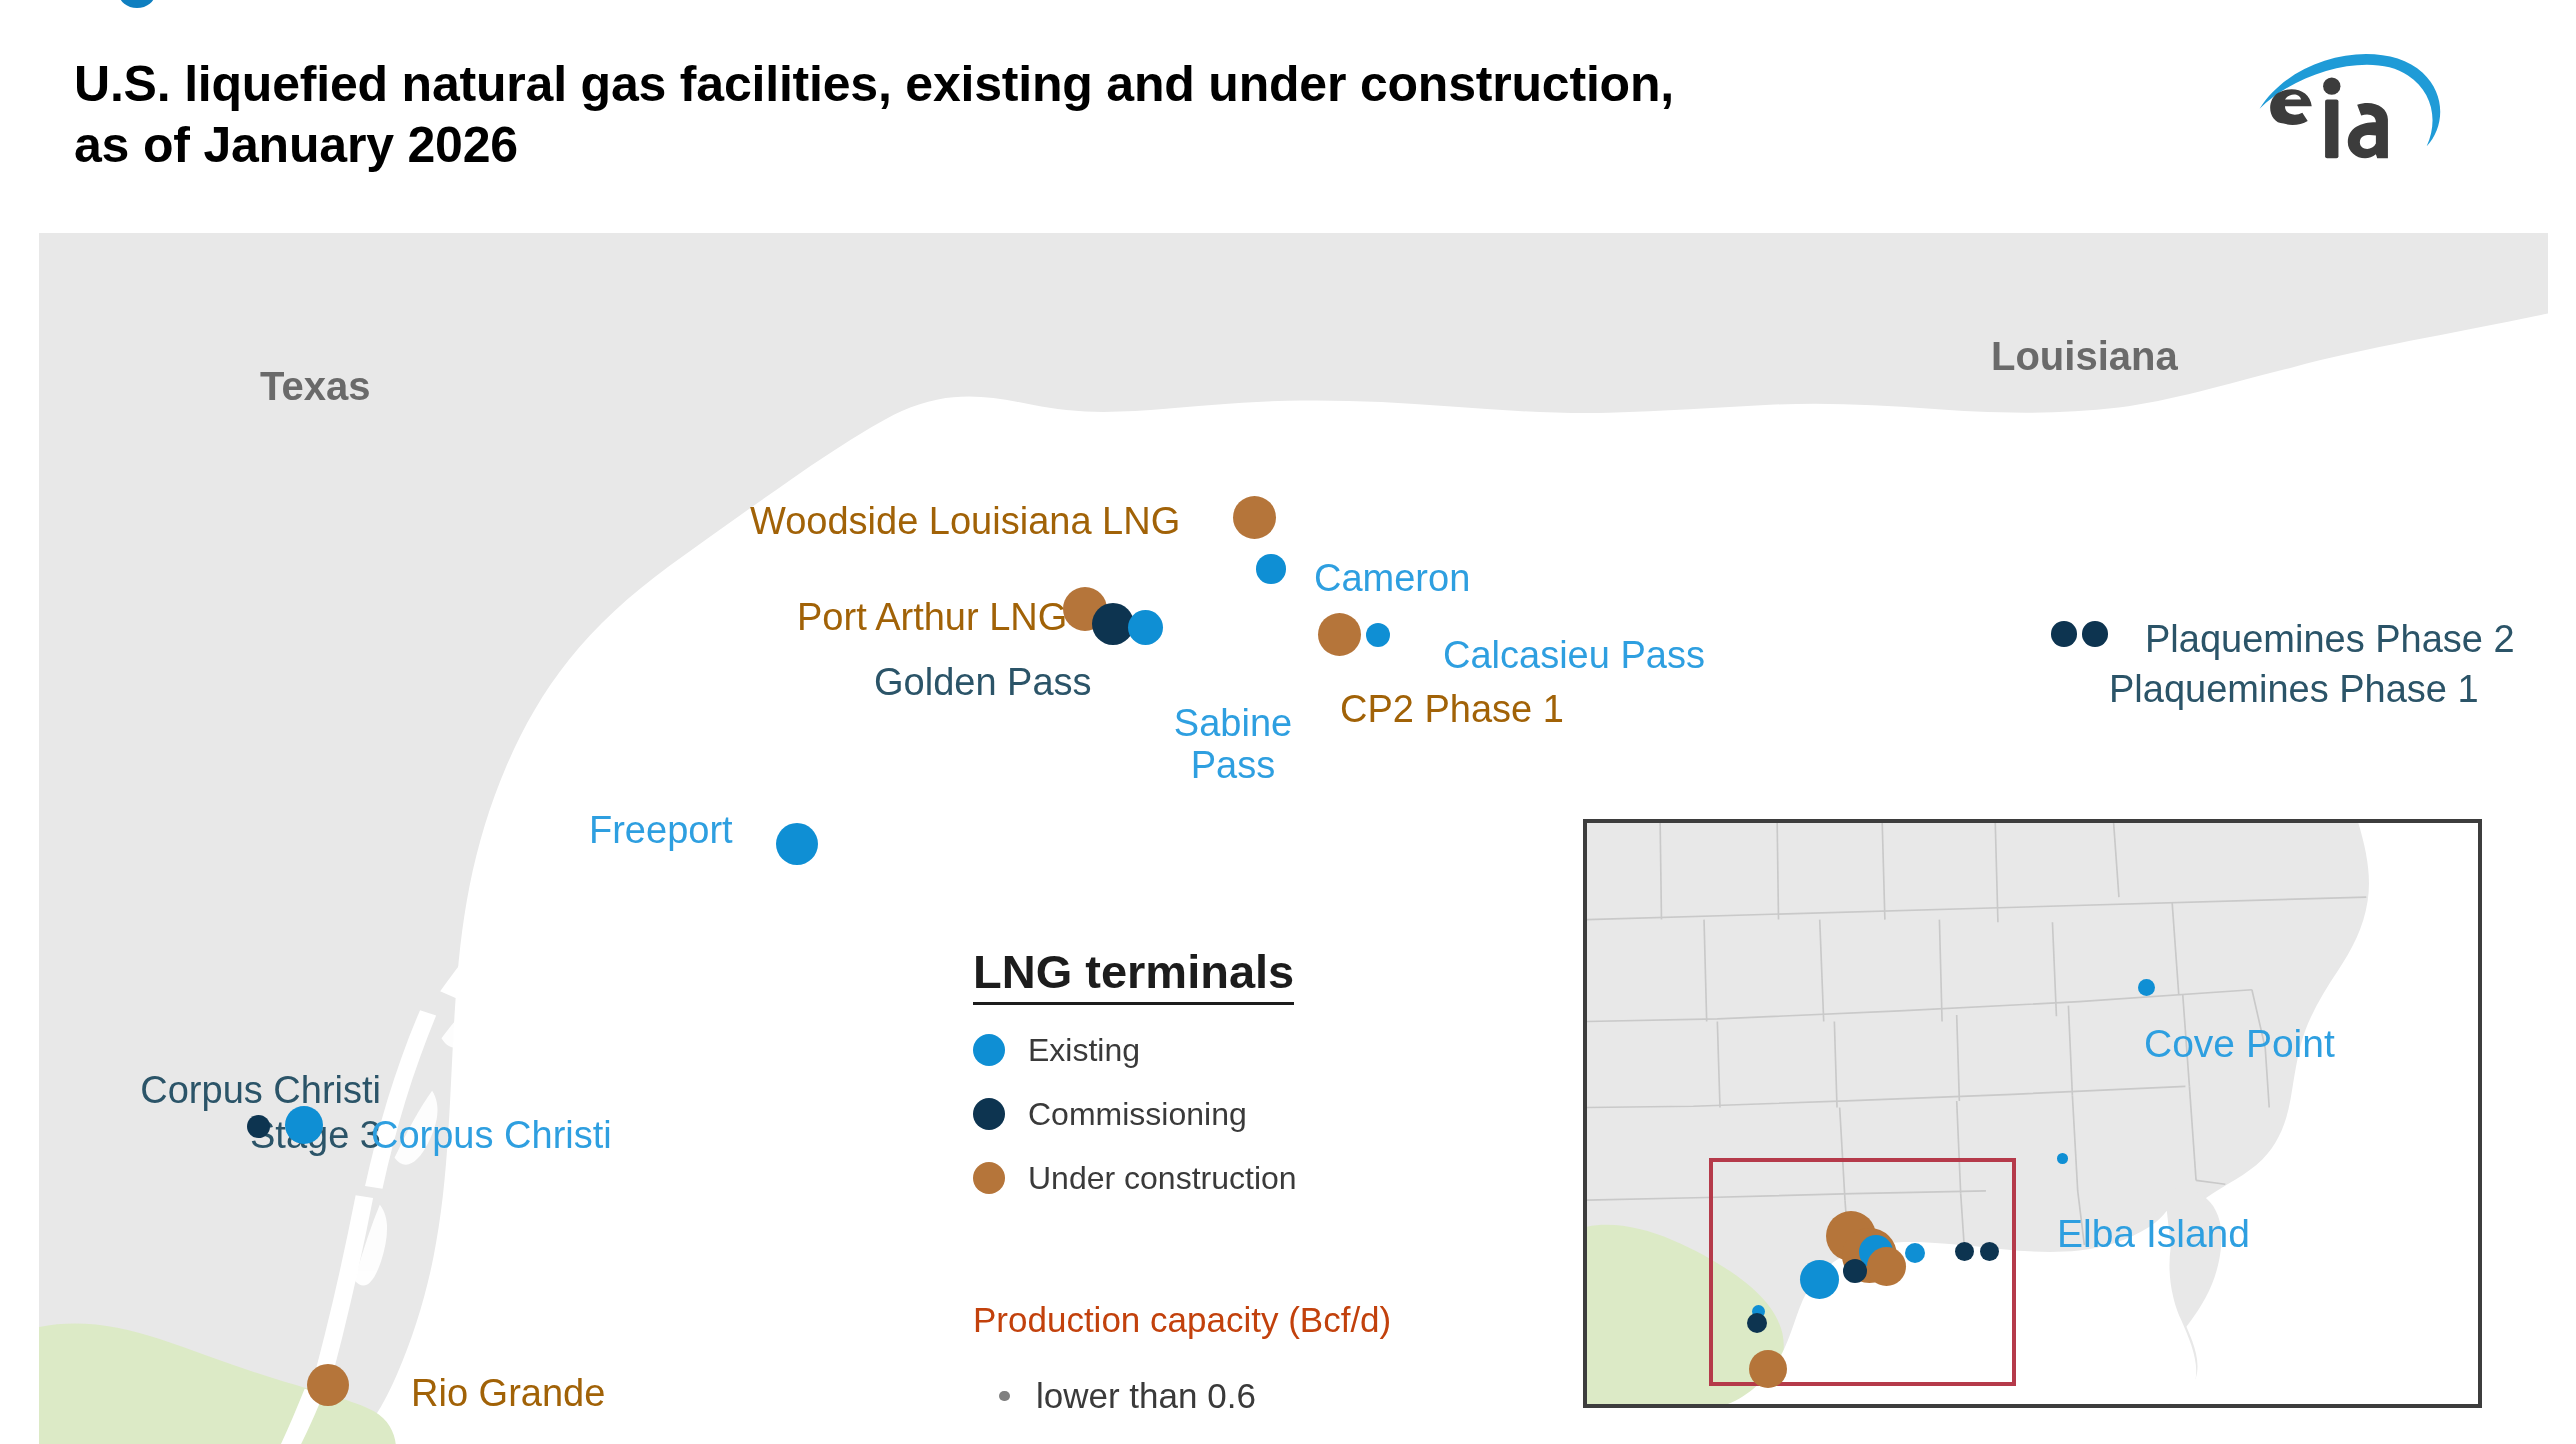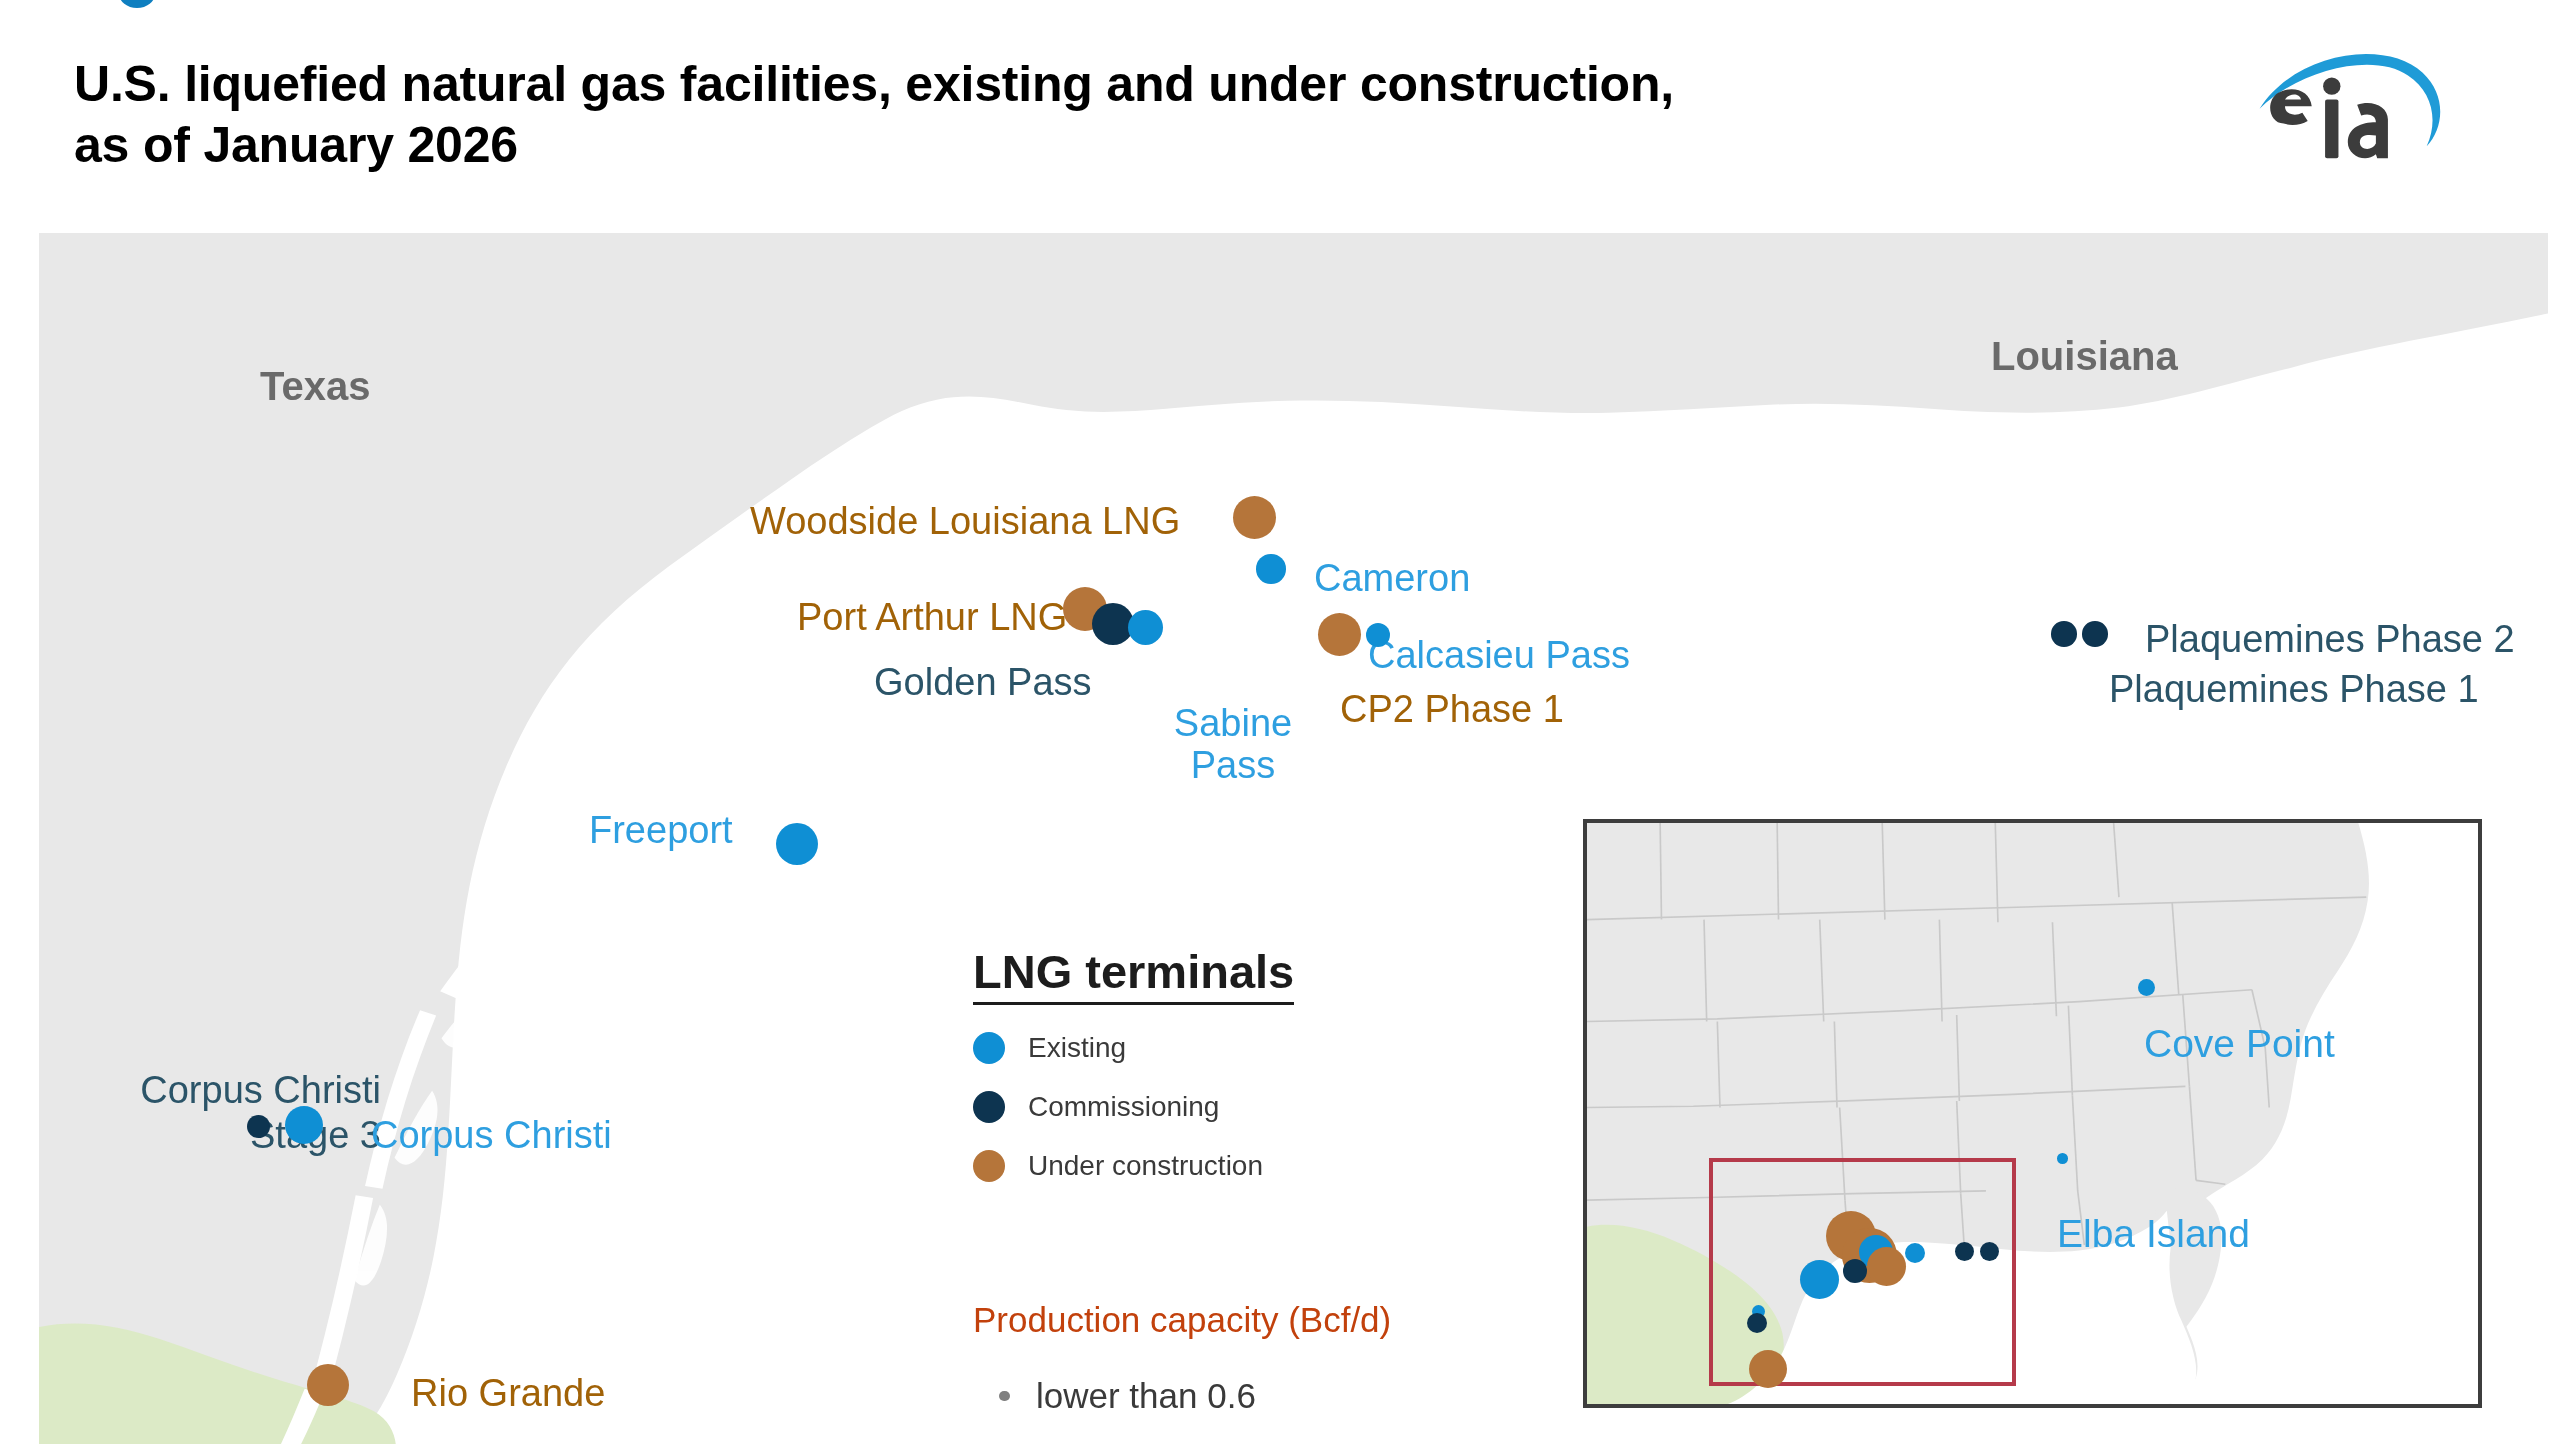--- a/index.html
+++ b/index.html
@@ -48,21 +48,21 @@
   .dot.uc{background:#b5753a;}
 
   
   #legend{position:absolute;left:934px;top:711px;width:537px;}
   #legend-title{
     font-size:47px;font-weight:bold;color:#1c1c1c;
     border-bottom:3.4px solid #1c1c1c;display:inline-block;padding-bottom:2.7px;
   }
   .leg-row{display:flex;align-items:center;margin-top:27px;}
   .leg-swatch{width:32px;height:32px;border-radius:50%;margin-right:23px;flex:0 0 auto;}
-  .leg-text{font-size:28px;color:#3a3a3a;}
+  .leg-text{font-size:32px;color:#3a3a3a;}
 
   #cap-legend{position:absolute;left:934px;top:1067px;width:537px;}
   #cap-title{font-size:35px;color:#c2410c;}
   .cap-row{display:flex;align-items:center;margin-top:27px;height:58px;text-align:center;}
   .cap-swatch-wrap{width:63px;display:flex;justify-content:center;align-items:center;flex:0 0 auto;}
   .cap-swatch{border-radius:50%;background:#808080;}
   .cap-text{font-size:35px;color:#3a3a3a;}
 
   
   #inset{
@@ -187,21 +187,21 @@
     </svg>
 
     <div class="mlabel state" style="left:221px;top:131px">Texas</div>
     <div class="mlabel state" style="left:1952px;top:101px">Louisiana</div>
 
     <div class="mlabel brown" style="left:711px;top:268px">Woodside Louisiana LNG</div>
     <div class="mlabel brown" style="left:758px;top:364px">Port Arthur LNG</div>
     <div class="mlabel navy" style="left:835px;top:429px">Golden Pass</div>
     <div class="mlabel blue" style="left:1127px;top:470px;width:134px;white-space:normal;text-align:center">Sabine Pass</div>
     <div class="mlabel blue" style="left:1275px;top:325px">Cameron</div>
-    <div class="mlabel blue" style="left:1329px;top:402px">Calcasieu Pass</div>
+    <div class="mlabel blue" style="left:1404px;top:402px">Calcasieu Pass</div>
     <div class="mlabel brown" style="left:1301px;top:456px">CP2 Phase 1</div>
     <div class="mlabel navy" style="left:2106px;top:386px">Plaquemines Phase 2</div>
     <div class="mlabel navy" style="left:2070px;top:436px">Plaquemines Phase 1</div>
     <div class="mlabel blue" style="left:550px;top:577px">Freeport</div>
     <div class="mlabel navy" style="left:74px;top:835px;width:268px;white-space:normal;line-height:1.18">Corpus Christi Stage 3</div>
     <div class="mlabel blue" style="left:332px;top:882px">Corpus Christi</div>
 
     <div class="mlabel brown" style="left:372px;top:1140px">Rio Grande</div>
 
     <div class="dot uc" style="left:1194px;top:263px;width:43px;height:43px"></div>

